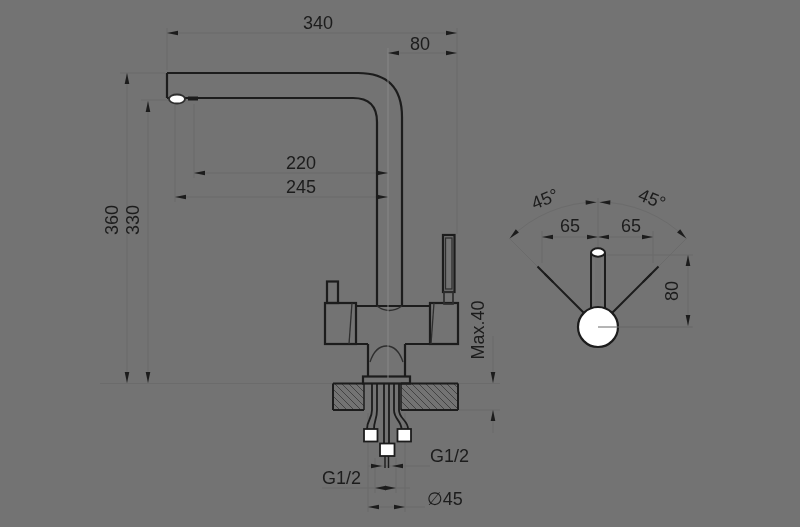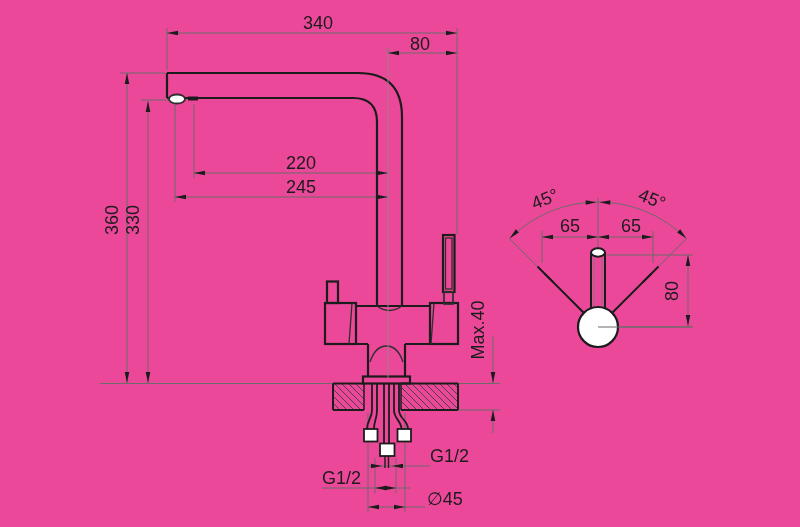--- a/index.html
+++ b/index.html
@@ -1,16 +1,16 @@
 <!DOCTYPE html>
 <html><head>
 <meta charset="utf-8">
 <style>
   html,body{margin:0;padding:0;background:#ffffff;}
-  #canvas{position:relative;width:800px;height:527px;background:#ec4899;overflow:hidden;
+  #canvas{position:relative;width:800px;height:527px;background:#737373;overflow:hidden;
           font-family:"Liberation Sans", sans-serif;}
   svg{position:absolute;left:0;top:0;}
   text{font-family:"Liberation Sans", sans-serif;fill:#1c1c1c;}
   .dim{font-size:18px;}
 </style>
 </head>
 <body>
 
 <div id="canvas">
 <svg width="800" height="527" viewBox="0 0 800 527">

